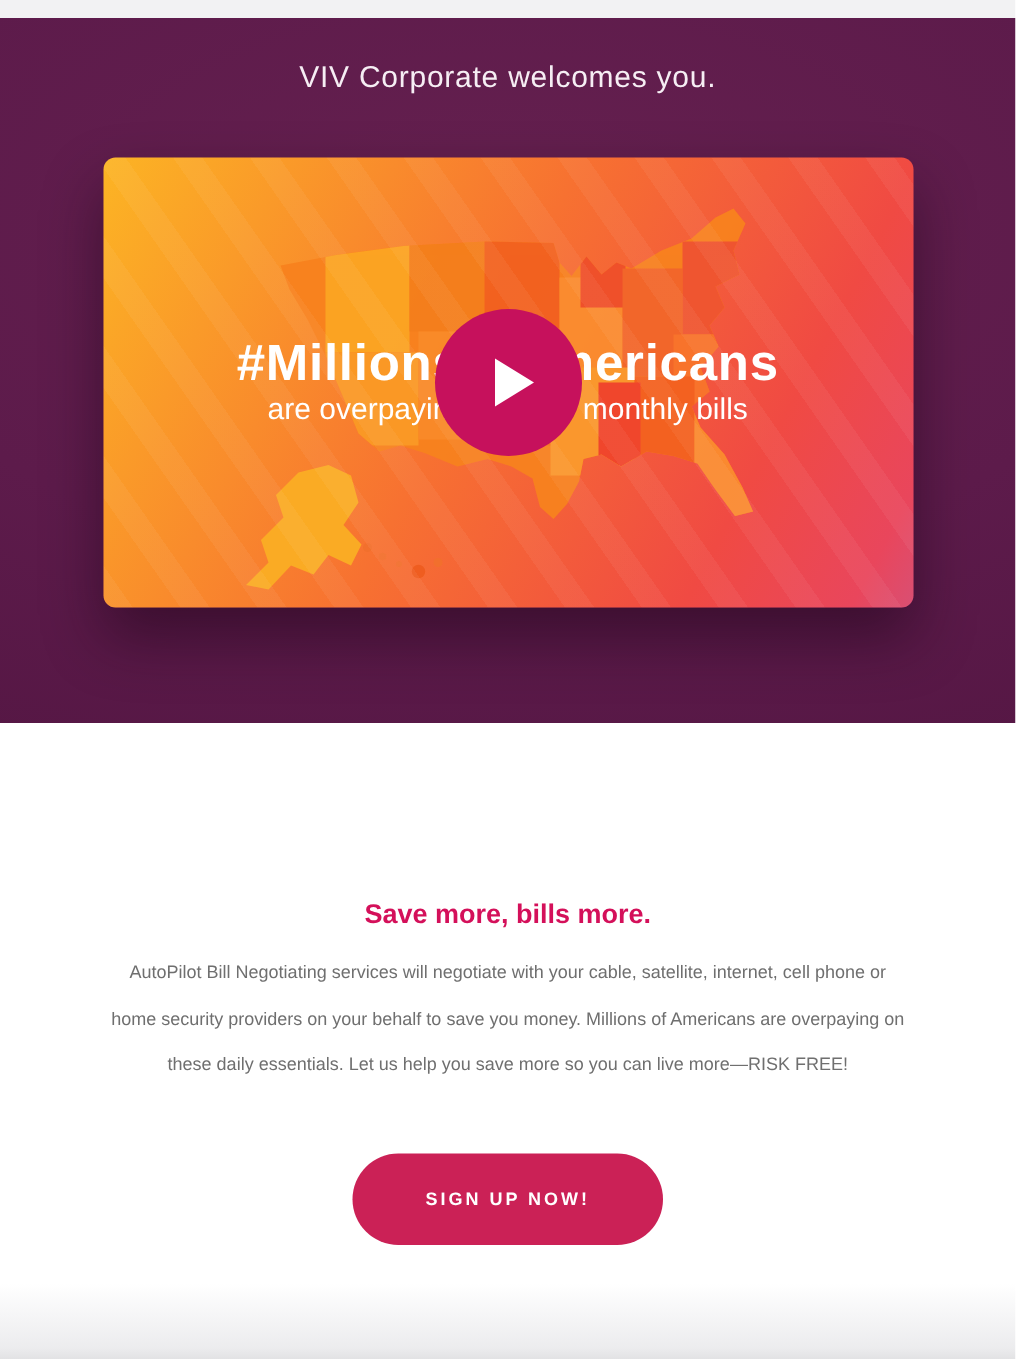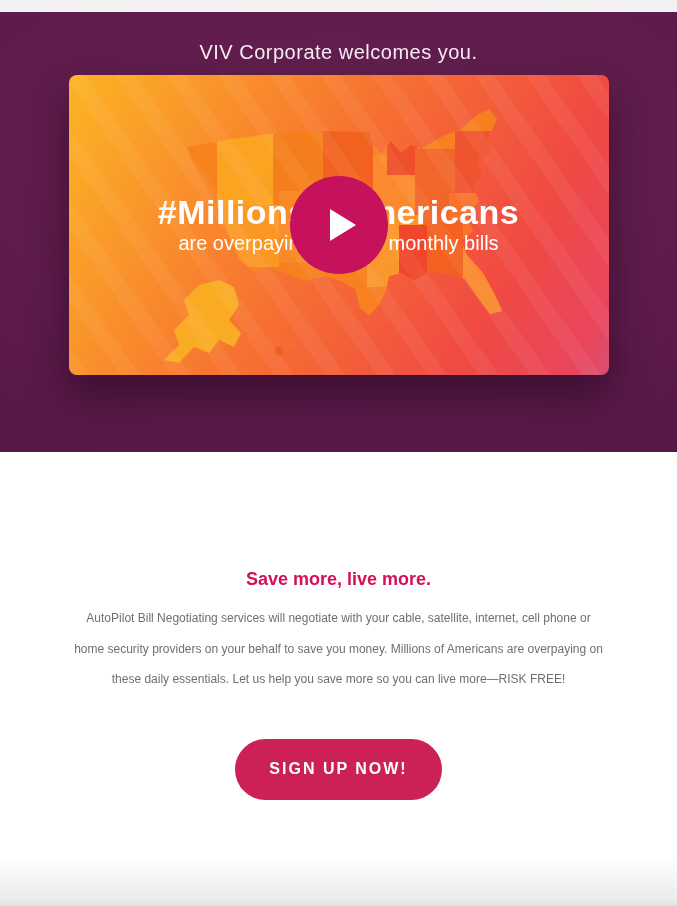--- a/index.html
+++ b/index.html
@@ -13,21 +13,21 @@
     height:906px; overflow:hidden; background:#ffffff; position:relative;
     font-family:"Liberation Sans", sans-serif;
   }
   .top-strip{height:12px;background:var(--top-strip);}
   .hero{
     background:radial-gradient(ellipse 120% 90% at 50% 30%, #65204f 0%, var(--purple-bg) 55%, #541643 100%);
     padding:29px 0 77px 0;
   }
   .welcome{
     color:#f6eef4; font-size:20px; font-weight:300; text-align:center;
-    letter-spacing:0.5px; line-height:22px; margin-bottom:12px;
+    letter-spacing:0.5px; line-height:22px; margin-bottom:42px;
   }
   .video-card{
     width:540px; height:300px; margin:0 auto; border-radius:8px; position:relative;
     overflow:hidden; cursor:pointer;
     background:linear-gradient(118deg, var(--video-gradient-start) 0%, var(--video-gradient-mid) 46%, #f04a43 78%, var(--video-gradient-end) 94%, #d94f73 100%);
     box-shadow:0 20px 40px rgba(20,0,15,0.45);
   }
   .video-card::after{
     content:""; position:absolute; inset:0;
     background:repeating-linear-gradient(55deg, rgba(255,255,255,0.05) 0 16px, rgba(255,255,255,0) 16px 42px);
@@ -59,21 +59,21 @@
   .intro-heading{
     color:var(--accent-heading); font-size:18px; font-weight:700; line-height:20px;
   }
   .intro-body{
     width:530px; margin:14px auto 0 auto; color:var(--body-text);
     font-size:12px; line-height:30.6px; font-weight:400;
   }
   .cta-button{
     display:block; margin:44px auto 0 auto; width:207px; height:61px;
     border:none; border-radius:31px; background:var(--cta-bg); color:#ffffff;
-    font-family:"Liberation Sans", sans-serif; font-size:16px; font-weight:700;
+    font-family:"Liberation Sans", sans-serif; font-size:12px; font-weight:700;
     letter-spacing:2px; cursor:pointer; position:relative; z-index:2;
   }
   .bottom-fade{
     position:absolute; left:0; bottom:0; width:100%; height:50px; z-index:1;
     background:linear-gradient(#ffffff 0%, #ececee 85%, #e2e2e4 100%);
   }
 </style>
 </head>
 <body>
 
@@ -120,18 +120,18 @@
       <div class="video-subheadline">are overpaying on their monthly bills</div>
     </div>
 
     <button class="play-button">
       <span class="play-triangle"></span>
     </button>
   </div>
 </section>
 
 <section class="intro">
-  <h2 class="intro-heading">Save more, live more.</h2>
+  <h2 class="intro-heading">Save more, bills more.</h2>
   <p class="intro-body">AutoPilot Bill Negotiating services will negotiate with your cable, satellite, internet, cell phone or home security providers on your behalf to save you money. Millions of Americans are overpaying on these daily essentials. Let us help you save more so you can live more—RISK FREE!</p>
   <button class="cta-button">SIGN UP NOW!</button>
 </section>
 
 <div class="bottom-fade"></div>
 
 </body></html>

